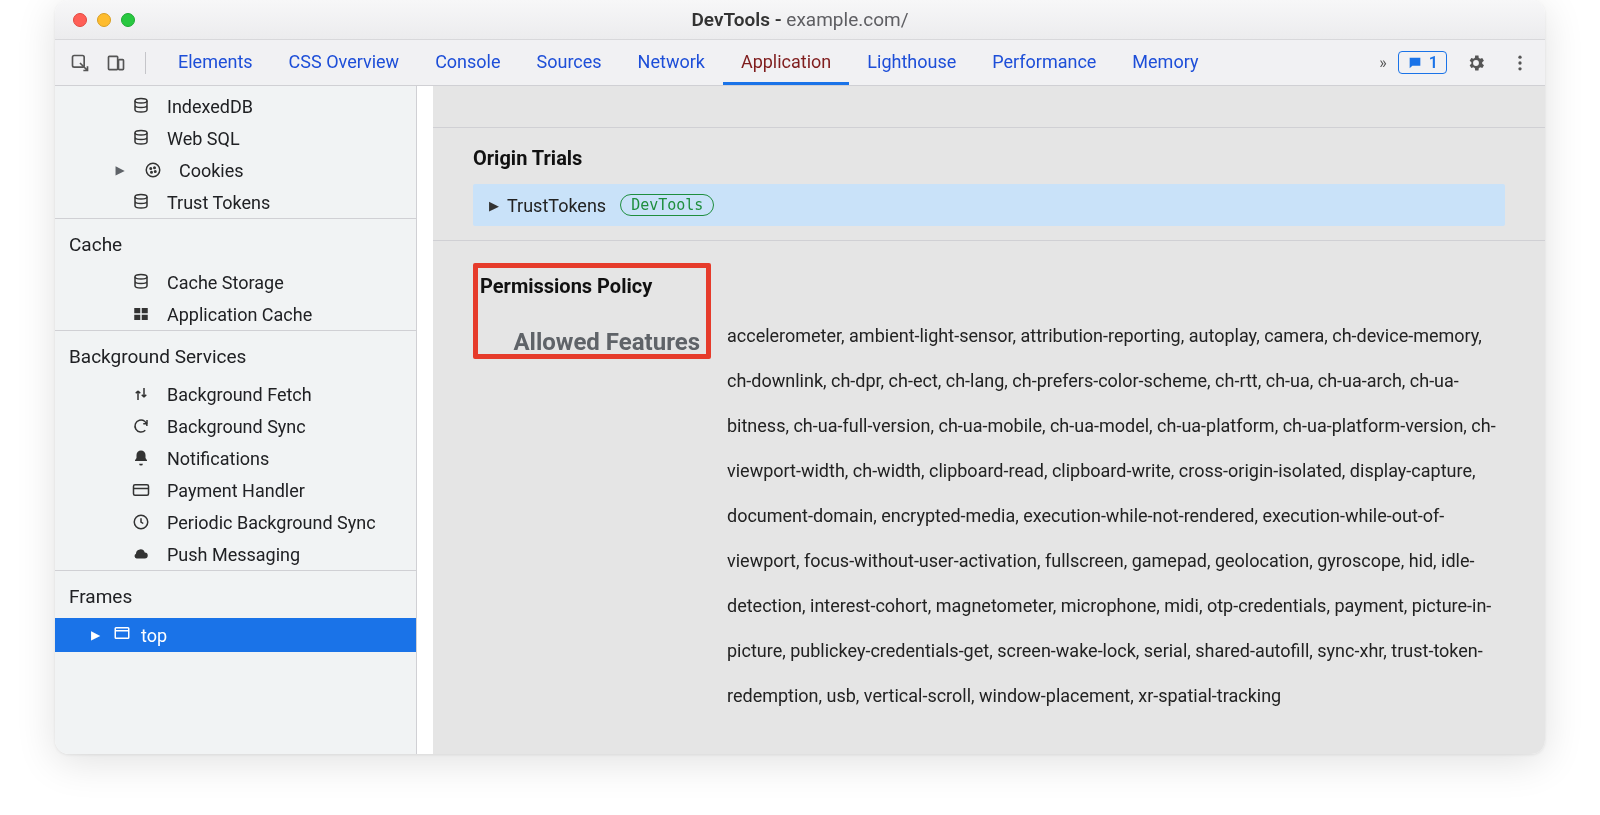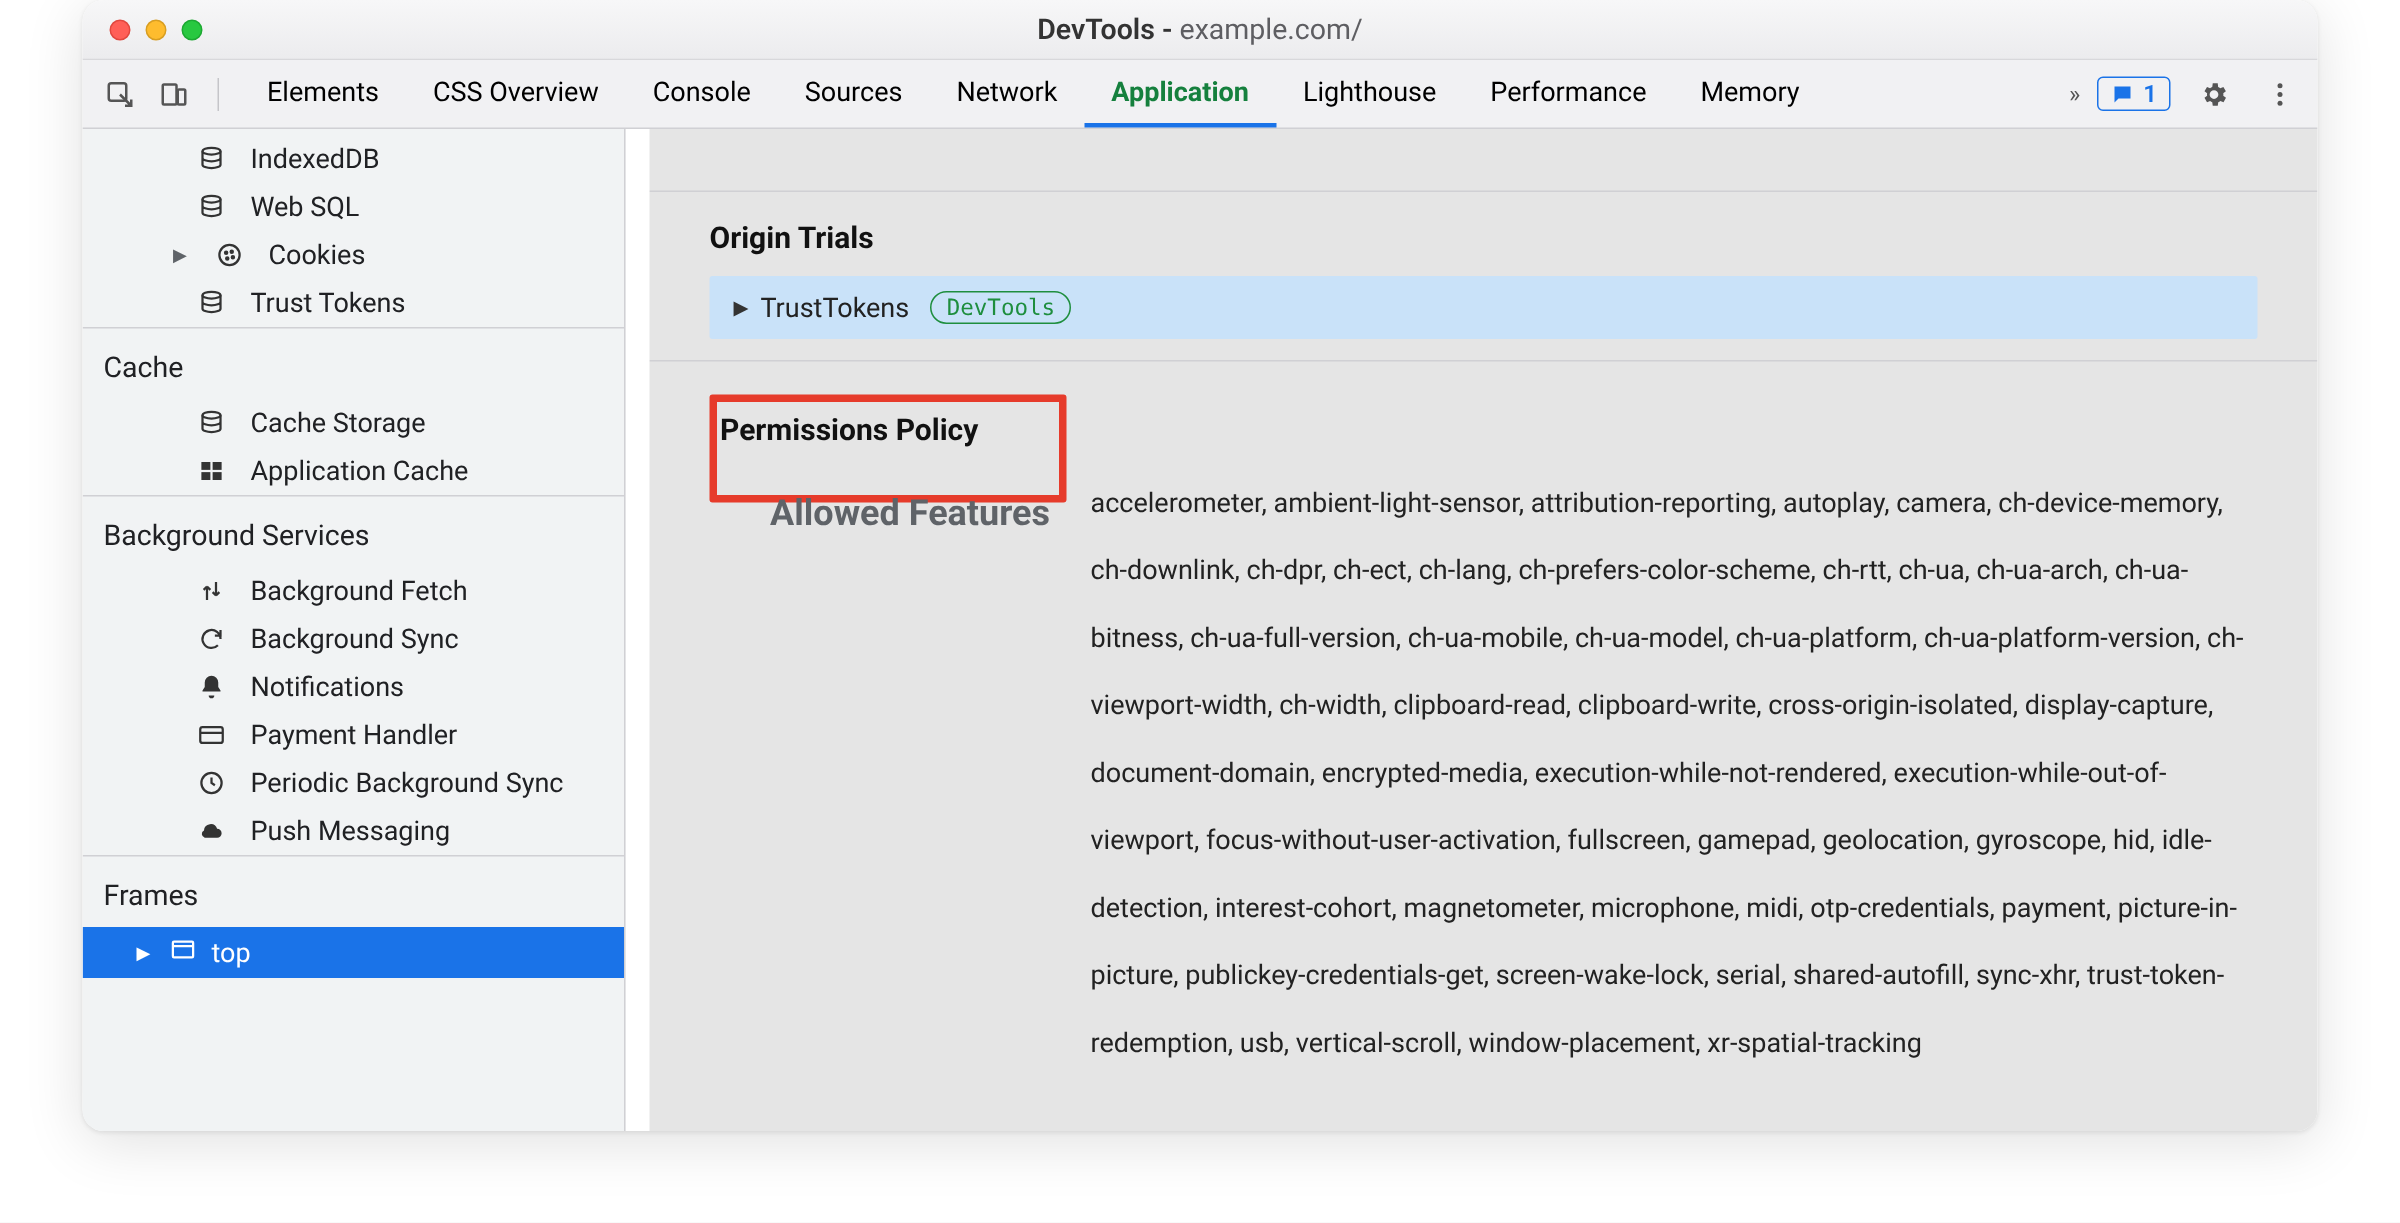--- a/index.html
+++ b/index.html
@@ -43,24 +43,24 @@
     padding: 0 10px;
     gap: 6px;
   }
   .tool-icon {
     width: 30px; height: 30px; display:flex; align-items:center; justify-content:center;
     color:#555; cursor:pointer; border-radius:4px;
   }
   .vdiv { width:1px; height:22px; background:#c5c5c9; margin:0 8px; }
   .tabs { display:flex; gap:0; flex:1; align-items:stretch; height:100%; }
   .tab {
-    display:flex; align-items:center; padding:0 18px; font-size:18px; color:#000000; cursor:pointer;
+    display:flex; align-items:center; padding:0 18px; font-size:18px; color:#1d4ed8; cursor:pointer;
     border-bottom: 3px solid transparent;
   }
-  .tab.active { color:#15803d; border-bottom-color:#1a73e8; font-weight:700; }
+  .tab.active { color:#7f1d1d; border-bottom-color:#1a73e8; font-weight:400; }
   .right-tools { display:flex; align-items:center; gap:14px; margin-left:auto; }
   .more-chevrons { color:#555; font-size:16px; letter-spacing:-3px; cursor:pointer;}
   .issues-badge {
     display:flex; align-items:center; gap:6px; padding:1px 8px; border:1.5px solid #1a73e8; border-radius:4px;
     color:#1a73e8; font-size:16px; cursor:pointer; font-weight:600;
   }
   .issues-badge svg { width:16px; height:16px;}
   
   .body { display:flex; height:668px; }
   .sidebar {
@@ -96,21 +96,21 @@
   .trial-row .tri { font-size:13px; color:#333; }
   .pill {
     display:inline-flex; align-items:center; border:1.5px solid #1e8e3e; color:#1e8e3e; font-family: ui-monospace, Menlo, monospace;
     font-size:15px; padding:1px 10px; border-radius:999px; margin-left:6px;
   }
   .divider { height:1px; background:#d0d0d4; margin: 0 0 0 0;}
   .perm-section { padding:22px 40px 0 40px; display:flex; }
   .perm-left {
     width:238px; border:5px solid #e63b2b; padding:6px 0 14px 0; border-radius:2px;
     display:flex; flex-direction:column; gap:30px; align-items:flex-start;
-    margin-right:16px; height:72px;
+    margin-right:16px; height:96px;
   }
   .perm-left .h { font-size:20px; font-weight:700; color:#111; margin-left:2px;}
   .perm-left .lbl { font-size:24px; color:#5f6368; align-self:flex-end; margin-right:6px;font-weight:bold;}
   .features {
     flex:1; font-size:18px; color:#222; line-height:2.5; padding-top:50px;
   }
 </style>
 </head>
 <body>
 

